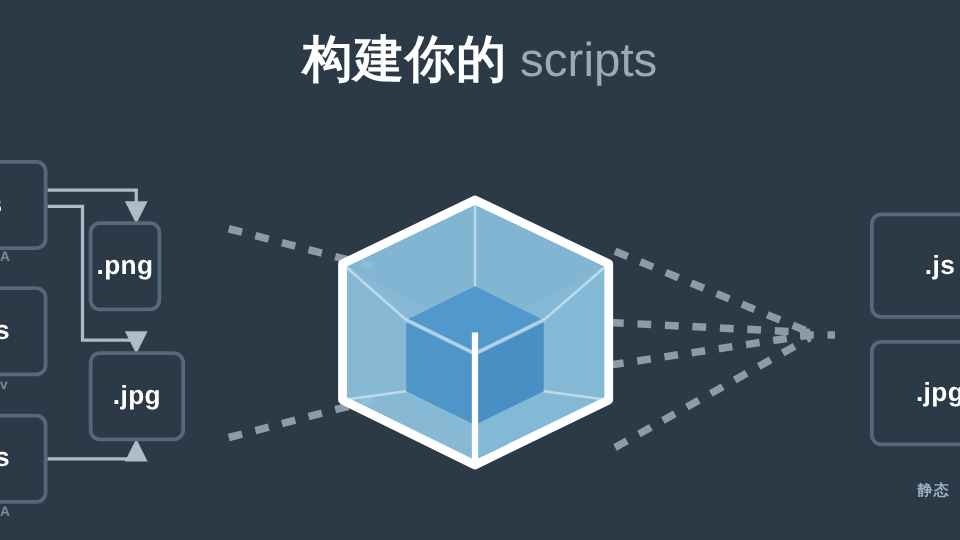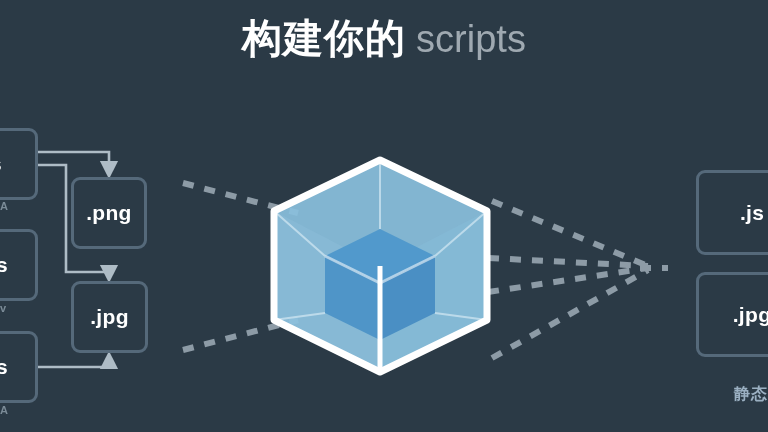--- a/index.html
+++ b/index.html
@@ -19,21 +19,21 @@
     width: 768px;
     height: 432px;
     background: #2b3a46;
     overflow: hidden;
   }
 
   
   #title {
     position: absolute;
     left: 0;
-    top: 18px;
+    top: 28px;
     width: 768px;
     text-align: center;
     white-space: nowrap;
     line-height: 1;
   }
   #title .zh {
     font-size: 40px;
     font-weight: 700;
     color: #ffffff;
     letter-spacing: 1px;
@@ -71,21 +71,21 @@
     letter-spacing: 0.3px;
   }
 
   
   #box-src-js   { left: -30px; top: 128px; width: 68px;  height: 72px;  }
   #box-src-s1   { left: -30px; top: 229px; width: 68px;  height: 72px;  }
   #box-src-s2   { left: -30px; top: 331px; width: 68px;  height: 72px;  }
   #box-src-js   .lbl, #box-src-s1 .lbl, #box-src-s2 .lbl { margin-left: -16px; }
 
   
-  #box-png { left: 71px;  top: 177px; width: 76px; height: 72px; }
+  #box-png { left: 71px;  top: 177px; width: 58px; height: 72px; }
   #box-jpg { left: 71px;  top: 281px; width: 77px; height: 72px; }
 
   
   #box-out-js  { left: 696px; top: 170px; width: 100px; height: 85px; }
   #box-out-jpg { left: 696px; top: 272px; width: 100px; height: 85px; }
   #box-out-js .lbl, #box-out-jpg .lbl { margin-right: 28px; margin-left: 40px; }
 
   
   .frag {
     position: absolute;
@@ -96,21 +96,21 @@
   }
   #frag-a { left: 0px; top: 200px; }
   #frag-b { left: 0px; top: 302px; }
   #frag-c { left: 0px; top: 404px; }
 
   #caption-static {
     position: absolute;
     left: 734px;
     top: 384px;
     color: #9bb0c2;
-    font-size: 16px;
+    font-size: 12px;
     font-weight: 700;
     white-space: nowrap;
     letter-spacing: 1px;
   }
 </style>
 </head>
 <body>
 
 <div id="stage">
 

